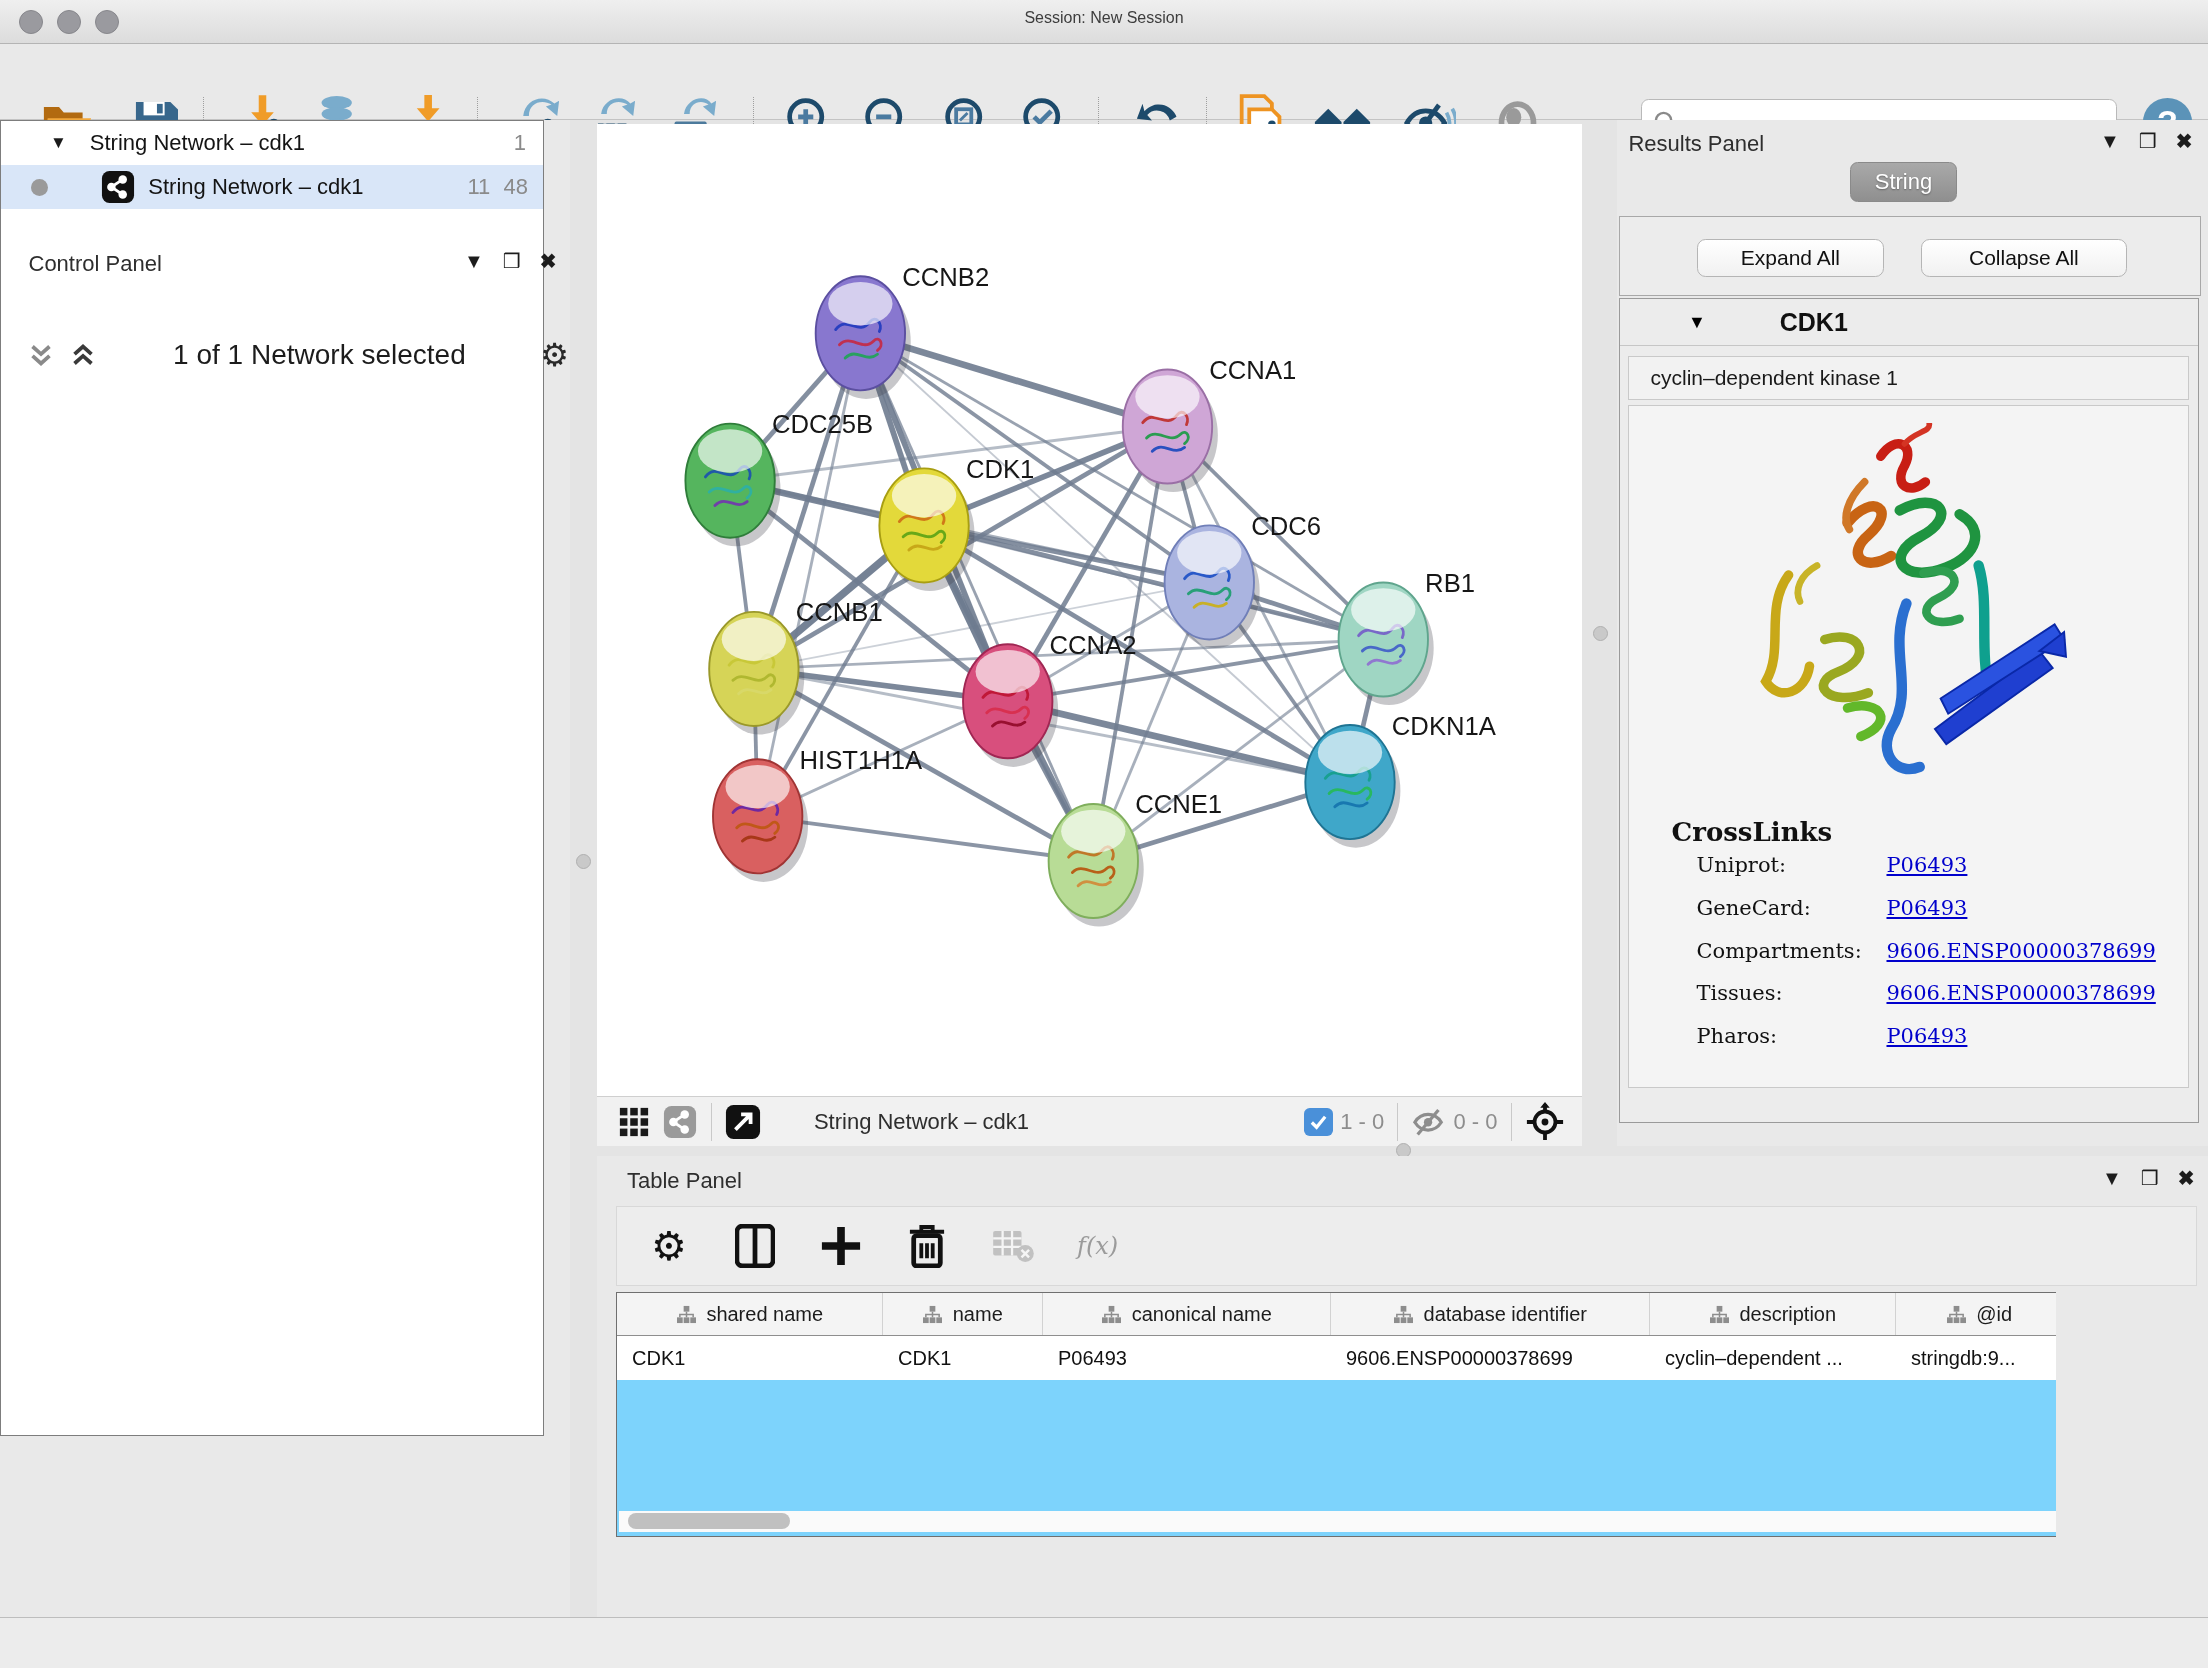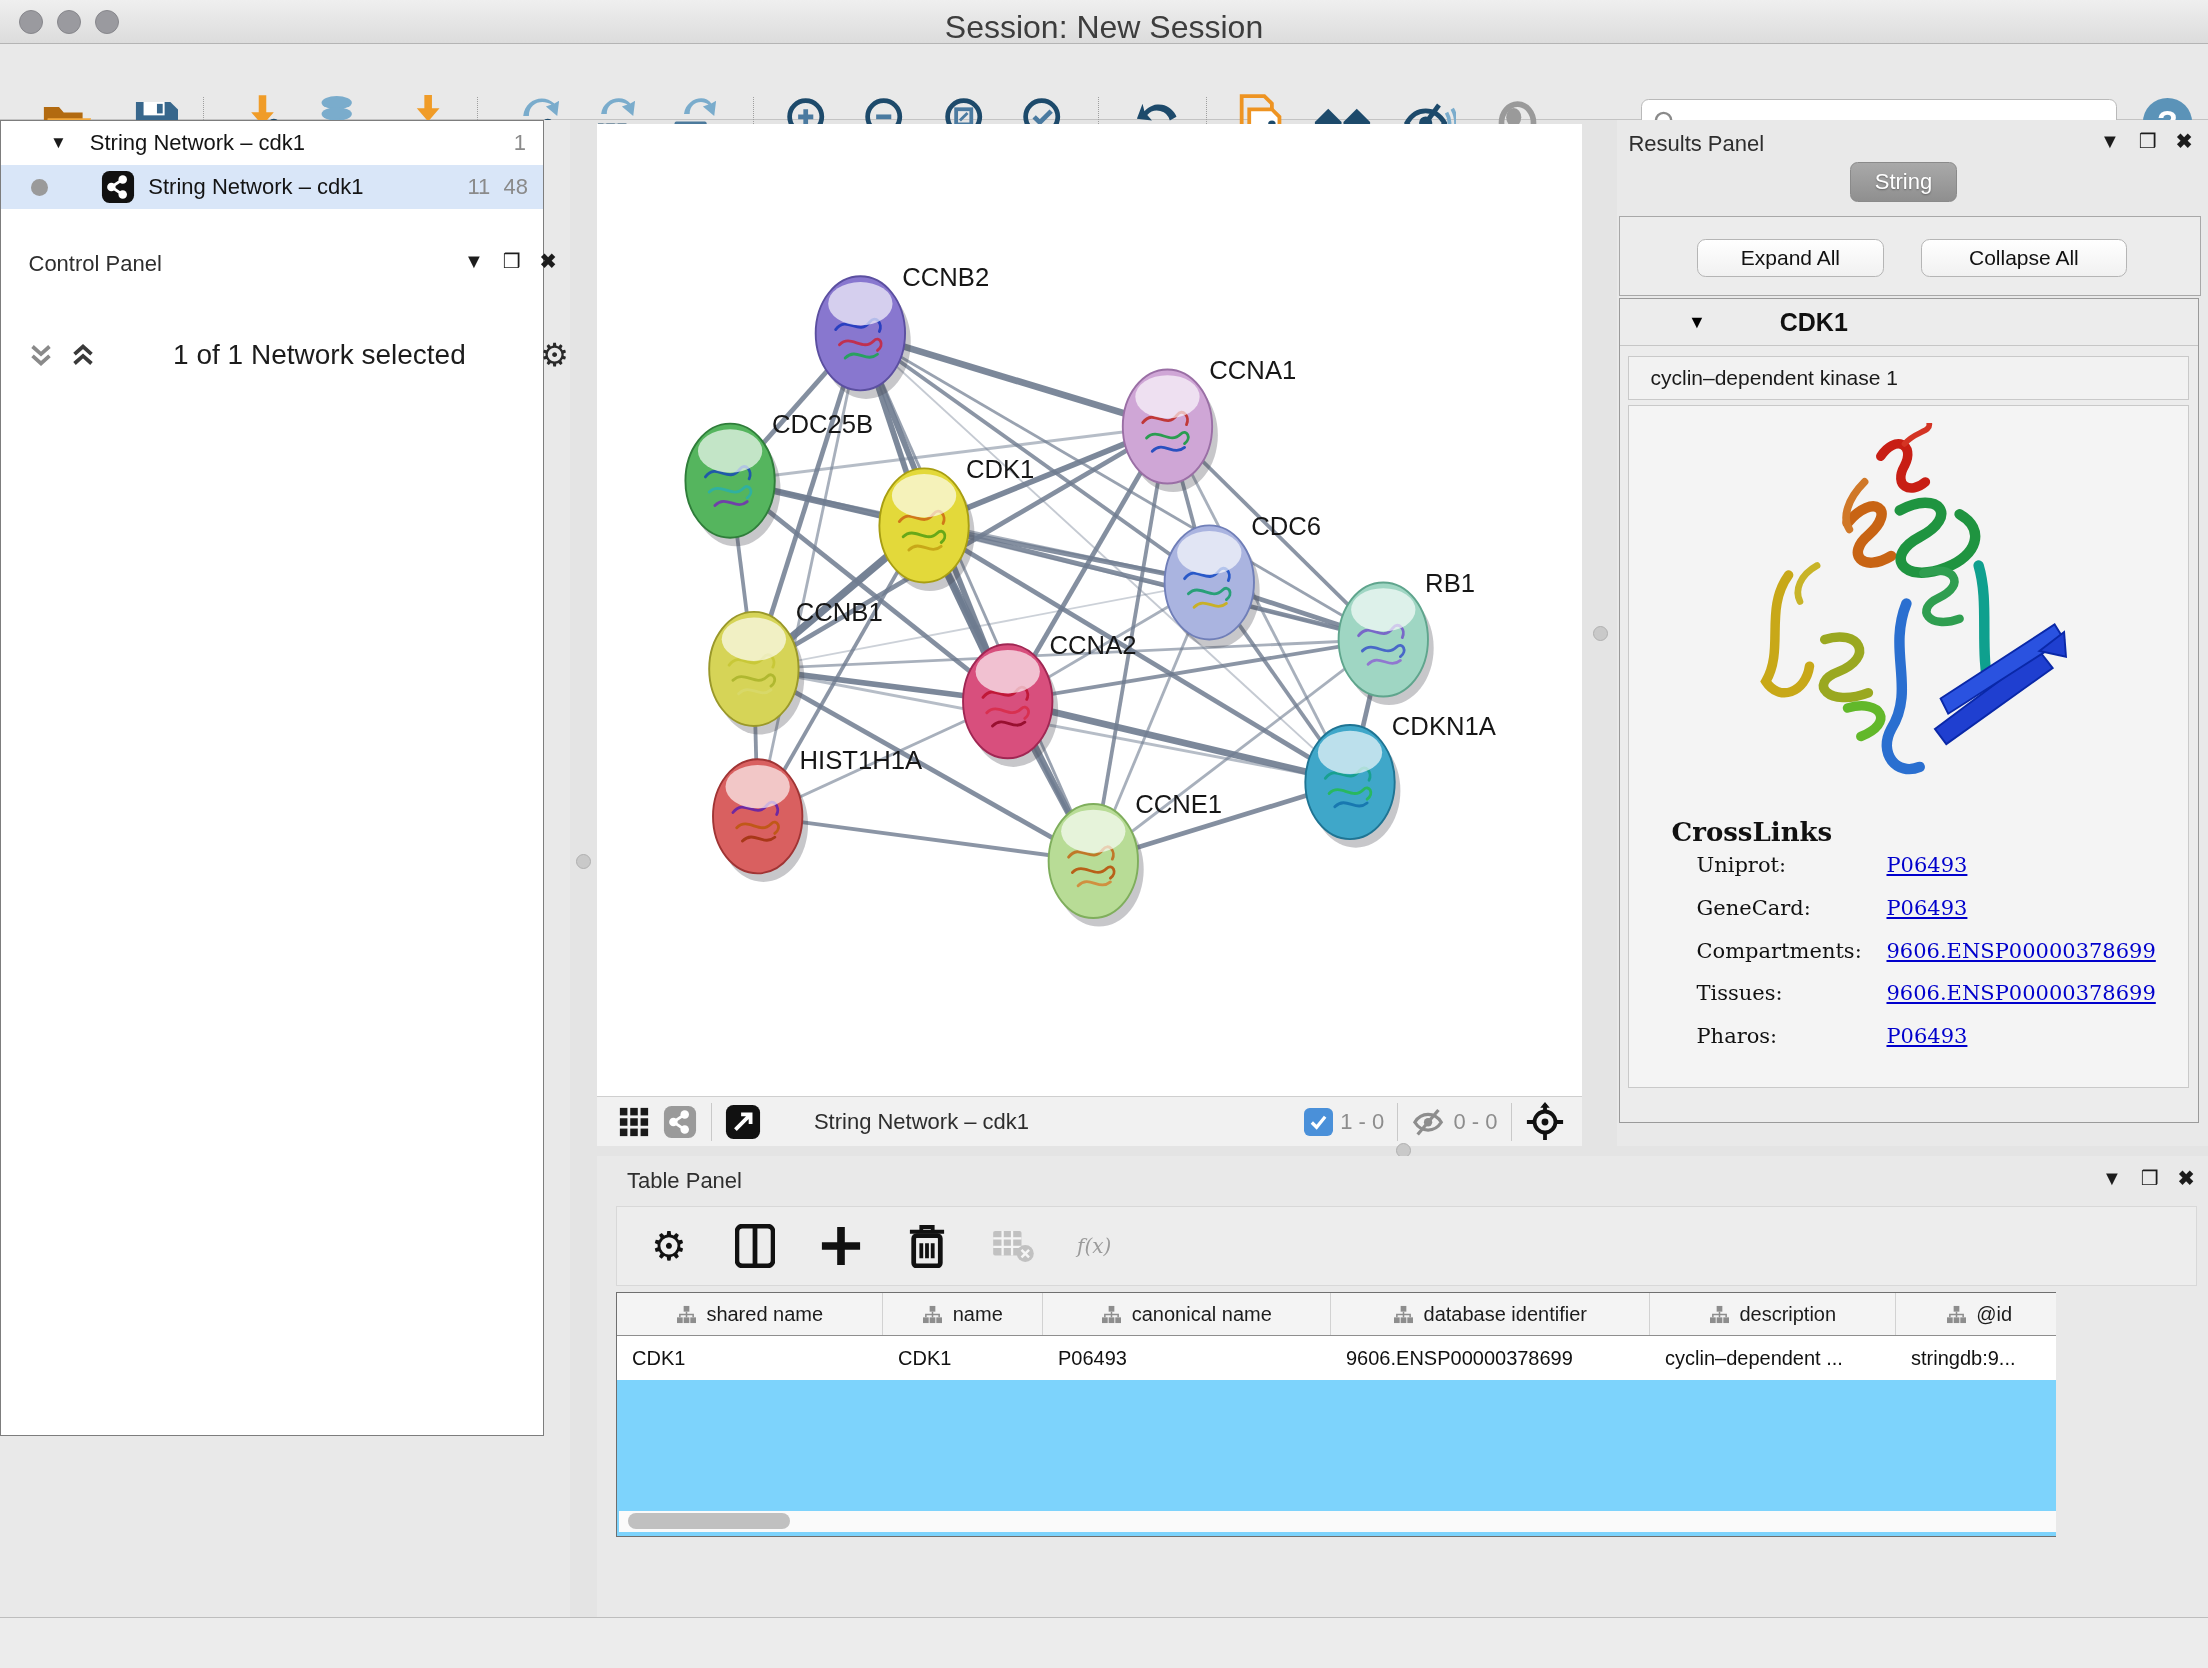--- a/index.html
+++ b/index.html
@@ -4,21 +4,21 @@
 <style>
   html,body{margin:0;padding:0;background:#e9e9e9;width:2208px;height:1668px;overflow:hidden;
     font-family:"Liberation Sans",sans-serif;-webkit-font-smoothing:antialiased;}
   .abs{position:absolute;}
   #app{position:relative;width:2208px;height:1668px;background:#e4e4e4;}
 
   
   #titlebar{left:0;top:0;width:2208px;height:43px;background:linear-gradient(#efefef,#dcdcdc);
     border-bottom:1px solid #b4b4b4;}
   .tl{width:22px;height:22px;border-radius:50%;background:#9a9a9f;border:1px solid #87878c;top:9.5px;}
-  #win-title{width:100%;text-align:center;top:8.6px;font-size:32px;color:#3d3d3d;}
+  #win-title{width:100%;text-align:center;top:8.6px;font-size:16px;color:#3d3d3d;}
 
   
   #toolbar{left:0;top:44px;width:2208px;height:75px;background:#e9e9e9;border-bottom:1px solid #c3c3c3;}
   .tbi{top:49px;width:59px;height:59px;display:flex;align-items:center;justify-content:center;cursor:pointer;}
   .tsep{top:53px;width:0;height:53px;border-left:1.9px dotted #9f9f9f;}
   #search-box{left:1641px;top:55px;width:476px;height:46px;background:#fff;border:1.9px solid #b9b9b9;
     border-radius:7.6px;display:flex;align-items:center;padding-left:11.4px;box-sizing:border-box;}
   #search-input{border:none;outline:none;font-size:21px;flex:1;background:transparent;margin-left:7.6px;}
 
   
@@ -59,21 +59,21 @@
   #cdk1-row{height:46px;display:flex;align-items:center;border-bottom:1px solid #c6c6c6;}
   #cdk1-name{font-size:25px;font-weight:bold;color:#101010;margin-left:74px;}
   #rp-desc{margin:9.5px 8.6px 0 8.6px;height:42px;background:#f2f2f2;border:1px solid #c9c9c9;
     display:flex;align-items:center;font-size:21px;color:#1a1a1a;padding-left:21px;}
   #rp-body{margin:5.7px 8.6px 0 8.6px;height:681px;background:#f4f4f4;border:1px solid #c9c9c9;position:relative;}
   #xl-title{font-family:"DejaVu Serif",serif;font-weight:bold;font-size:26px;color:#111;position:absolute;left:42px;top:411px;}
   .xlrow{position:absolute;left:67px;font-family:"DejaVu Serif",serif;font-size:21px;color:#111;display:flex;}
   .xlrow .lab{width:190px;}
   .xlrow a{color:#0000cc;text-decoration:underline;cursor:pointer;}
   .tpi{width:44px;height:44px;display:flex;align-items:center;justify-content:center;cursor:pointer;}
-  .fx{font-family:"DejaVu Serif",serif;font-style:italic;font-size:20px;color:#9b9b9b;}
+  .fx{font-family:"DejaVu Serif",serif;font-style:italic;font-size:24px;color:#9b9b9b;}
   #dtable{left:616px;top:1292px;width:1440px;height:245px;background:#7dd3fc;border:1.9px solid #6f6f6f;
     border-right:none;box-sizing:border-box;overflow:hidden;}
   #thead-row{display:flex;height:42px;background:#f4f4f4;border-bottom:1.9px solid #8e8e8e;}
   .hcell{display:flex;align-items:center;justify-content:center;gap:9.5px;font-size:20px;color:#1c1c1c;
     border-right:1px solid #d2d2d2;box-sizing:border-box;flex:none;}
   #tbody-row{display:flex;height:44px;background:#fff;}
   .dcell{display:flex;align-items:center;font-size:20px;color:#111;padding-left:15px;box-sizing:border-box;flex:none;}
   #hscroll{position:absolute;left:1.9px;bottom:3.8px;width:1579px;height:21px;background:#fafafa;}
   #hthumb{position:absolute;left:9.5px;top:1.9px;width:162px;height:16px;border-radius:8.6px;background:#c0c0c0;}
 

